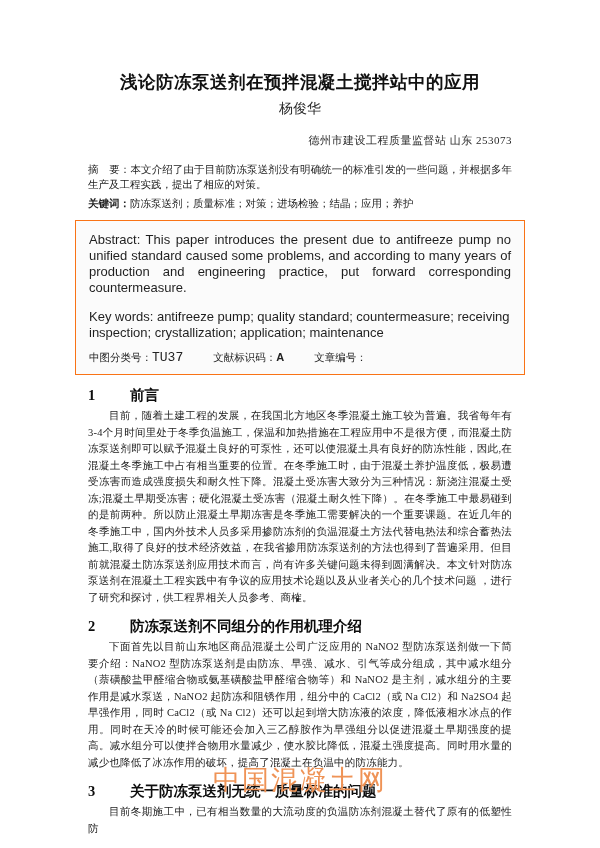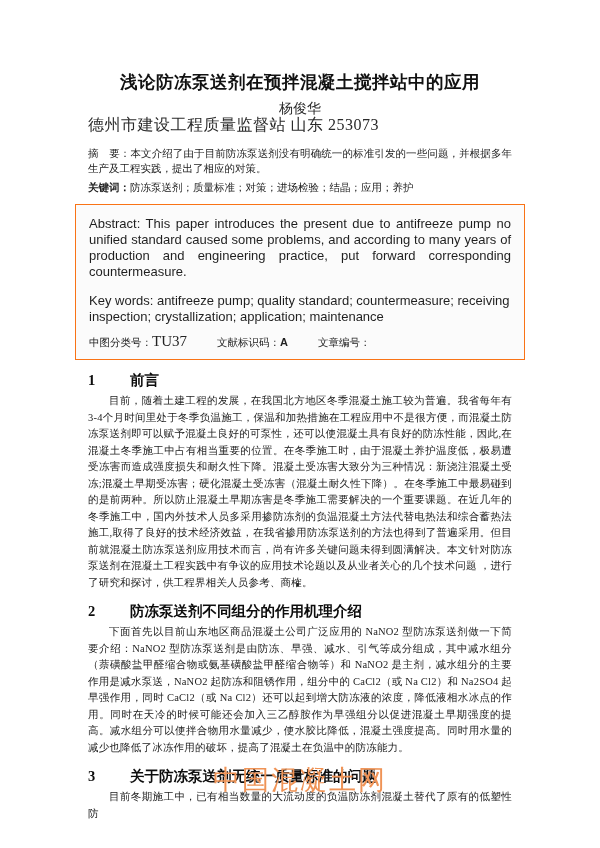--- a/index.html
+++ b/index.html
@@ -26,24 +26,24 @@
     color: #111;
   }
   .author {
     text-align: center;
     font-size: 14px;
     line-height: 15px;
     margin-top: 7px;
     color: #2a2a2a;
   }
   .affiliation {
-    text-align: left;
-    font-size: 16px;
+    text-align: right;
+    font-size: 11px;
     line-height: 15px;
-    margin-top: 1px;
+    margin-top: 17px;
     color: #2a2a2a;
     letter-spacing: 0.5px;
   }
   .abstract-cn {
     margin-top: 14px;
     font-size: 10.5px;
     line-height: 15px;
     text-align: justify;
     color: #222;
   }
@@ -76,22 +76,22 @@
     margin-top: 13px;
   }
   .clc-row {
     margin-top: 9px;
     font-size: 10.5px;
     line-height: 14px;
     color: #222;
     white-space: nowrap;
   }
   .clc-row .val-mono {
-    font-family: Liberation Serif, serif;
-    font-size: 15px;
+    font-family: Liberation Mono, monospace;
+    font-size: 13px;
   }
   .clc-row .val-a {
     font-family: "Liberation Sans", "DejaVu Sans", sans-serif;
     font-weight: 700;
     font-size: 11px;
   }
   .clc-row .gap { display: inline-block; width: 30px; }
   .section-heading {
     display: flex;
     align-items: baseline;

